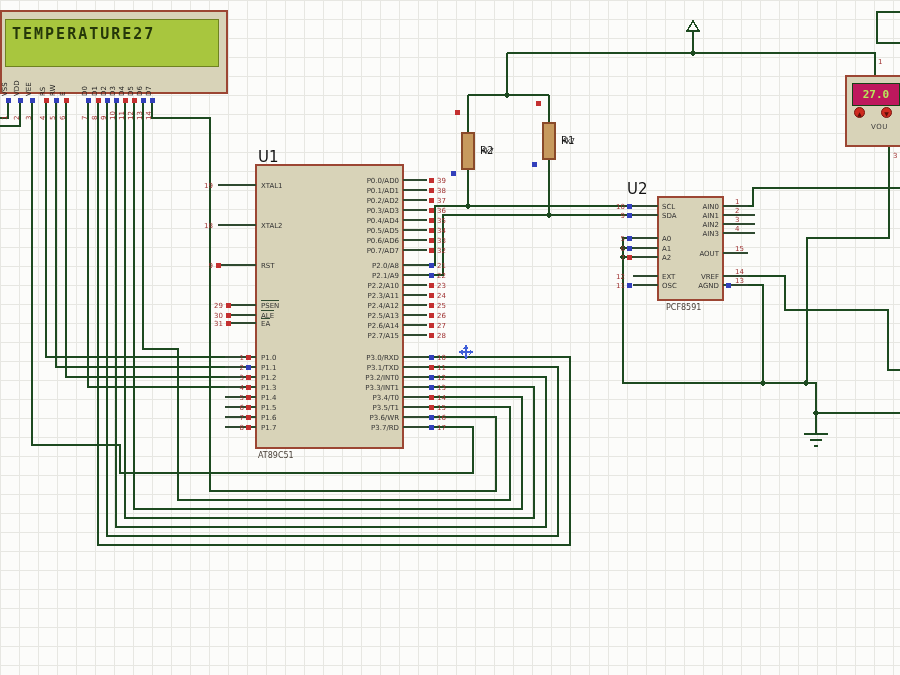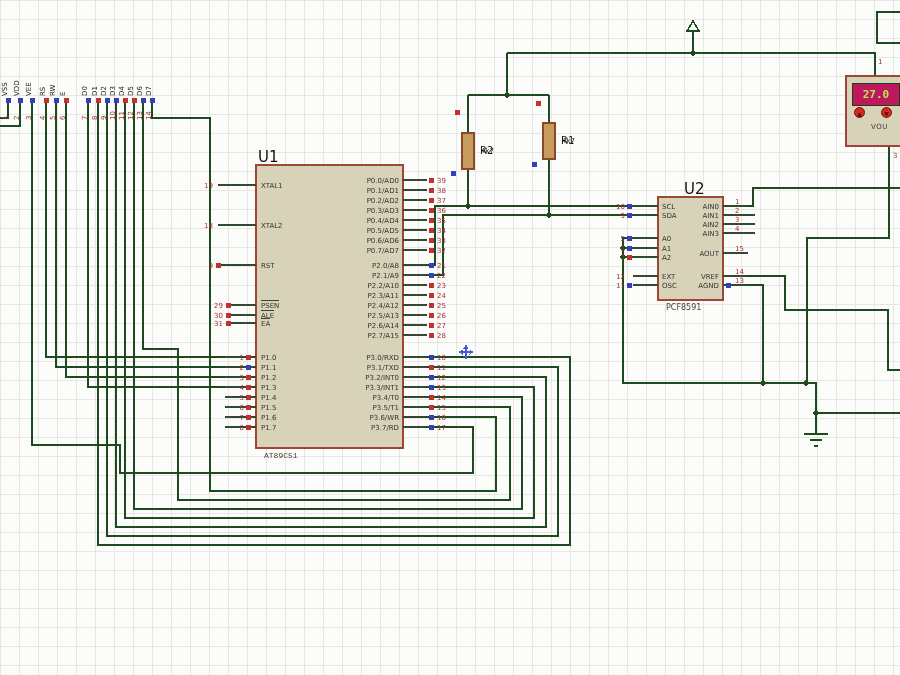--- a/index.html
+++ b/index.html
@@ -318,25 +318,30 @@
         <line x1="723" y1="276" x2="748" y2="276" stroke="#2f4a30" stroke-width="1.5"></line>
         <text x="735" y="274" text-anchor="start" font-size="7" fill="#9e2f2f">14</text>
         <text x="719" y="278.5" text-anchor="end" font-size="7" fill="#333">VREF</text>
         <line x1="723" y1="285" x2="748" y2="285" stroke="#2f4a30" stroke-width="1.5"></line>
         <rect x="726" y="282.5" width="5" height="5" fill="#3340bb"></rect>
         <text x="735" y="283" text-anchor="start" font-size="7" fill="#9e2f2f">13</text>
         <text x="719" y="287.5" text-anchor="end" font-size="7" fill="#333">AGND</text>
       </g>
   </svg>
 
+  <div class="abs lcd-frame">
+    <div class="lcd-screen">
+      <div class="lcd-text">TEMPERATURE27</div>
+    </div>
+  </div>
 
   <div class="abs chipref" style="left:258px;top:148px;">U1</div>
-  <div class="abs partlabel" style="left:264px;top:451px;font-family:Liberation Mono, monospace;">AT89C51</div>
-
-  <div class="abs chipref" style="left:684px;top:180px;">U2</div>
+  <div class="abs partlabel" style="left:258px;top:451px;">AT89C51</div>
+
+  <div class="abs chipref" style="left:627px;top:180px;">U2</div>
   <div class="abs partlabel" style="left:660px;top:303px;padding-left:6px;">PCF8591</div>
 
   <div class="abs reflabel" style="left:480px;top:133px;">R2</div>
   <div class="abs vallabel" style="left:481px;top:147px;">4k7</div>
   <div class="abs reflabel" style="left:561px;top:123px;">R1</div>
   <div class="abs vallabel" style="left:562px;top:137px;">4k7</div>
 
   <div class="abs sensor-body">
     <div class="sensor-display">27.0</div>
     <div class="sensor-btn" style="left:7px;top:30px;"><span>▲</span></div>

